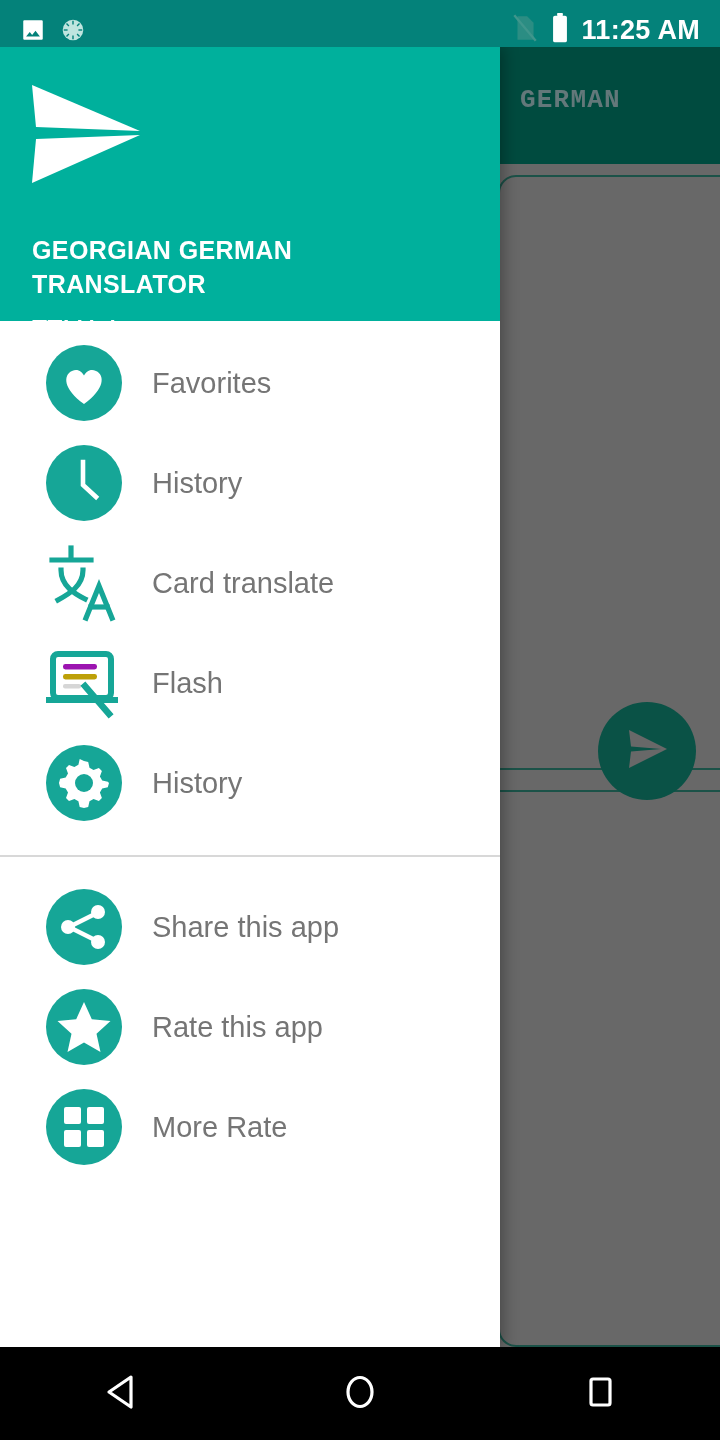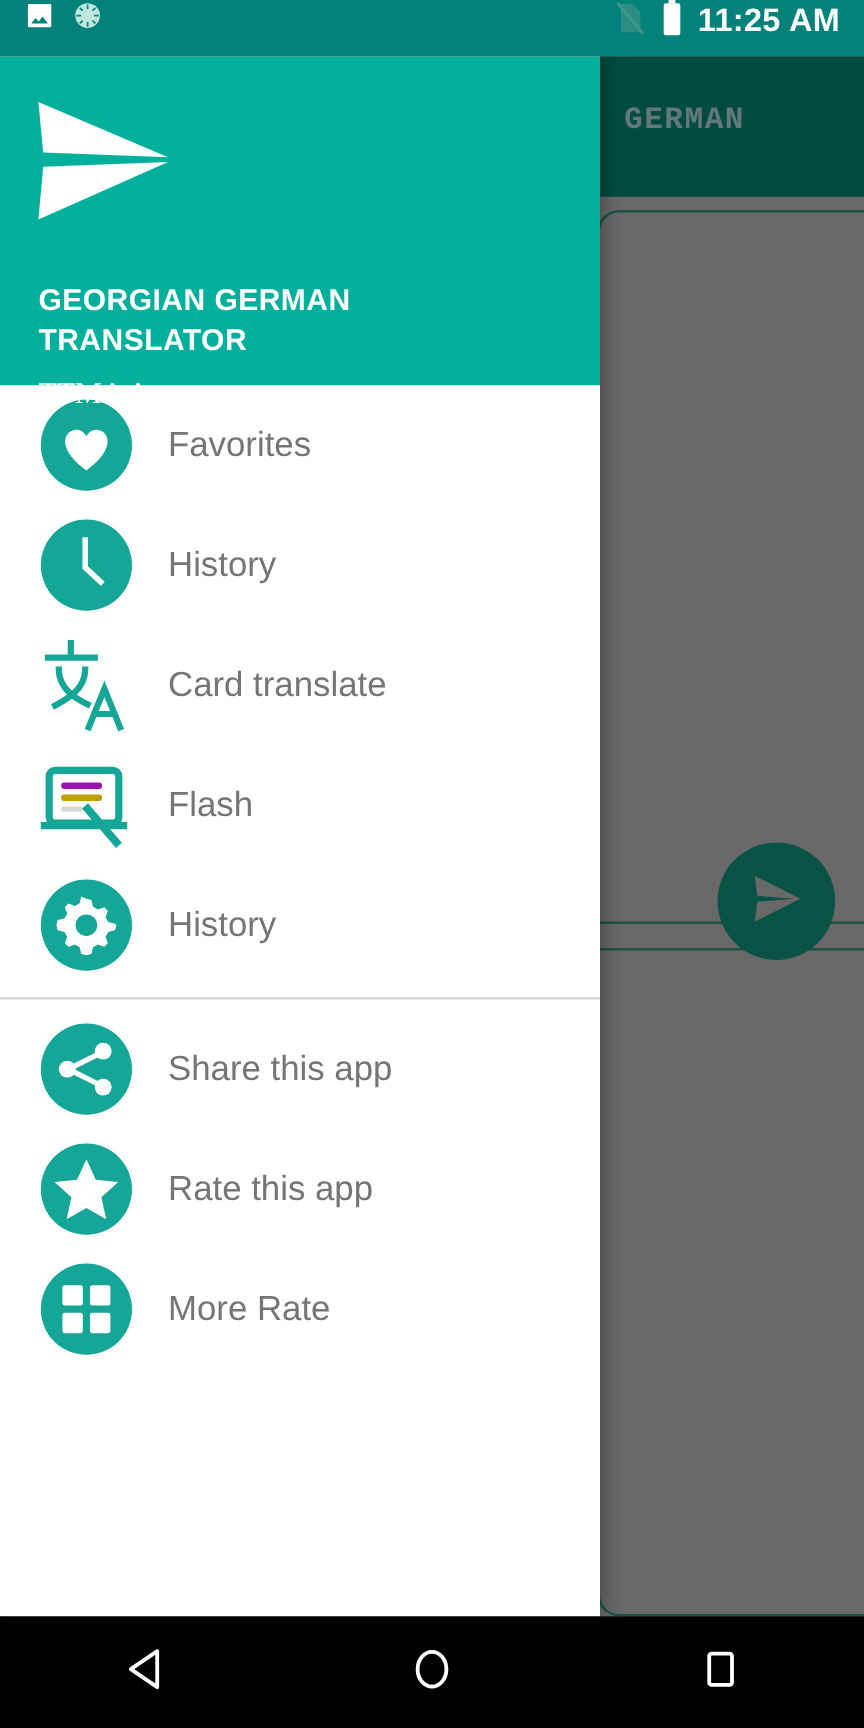--- a/index.html
+++ b/index.html
@@ -51,21 +51,21 @@
     width:98px; height:98px; border-radius:50%;
     background:#0a5246;
     display:flex; align-items:center; justify-content:center;
   }
   .bg-fab svg{ width:48px; height:48px; }
 
   
   .statusbar{
     position:absolute; left:0; top:0; width:720px; height:47px;
     background:#04827a;
-    display:flex; align-items:flex-start;
+    display:flex; align-items:flex-end;
     z-index:40;
     gap:20px;
   }
   .sb-left{ display:flex; align-items:center; gap:14px; padding-left:20px; }
   .sb-right{ margin-left:auto; display:flex; align-items:center; gap:13px; padding-right:20px;}
   .sb-icon{ display:block; }
   .sb-time{
     color:#ffffff; font-size:27px; font-weight:bold; letter-spacing:0.3px;
   }
 
@@ -87,24 +87,24 @@
     position:absolute; left:26px; top:32px;
     width:120px; height:110px;
   }
   .drawer-title{
     position:absolute; left:32px; top:186px; width:430px;
     color:#ffffff; font-size:25px; font-weight:bold;
     line-height:34px; letter-spacing:0.4px;
   }
   .drawer-subtitle{
     position:absolute; left:32px; top:268px;
-    color:#ffffff; font-size:25px; font-weight:normal;font-family:Liberation Serif, serif;
-  }
-
-  .menu{ padding:0; }
+    color:#ffffff; font-size:25px; font-weight:normal;
+  }
+
+  .menu{ padding:12px; }
   .menu-item{
     display:flex; align-items:center;
     height:100px;
     padding-left:32px;
     cursor:pointer;
   }
   .menu-icon{
     width:80px; height:80px;
     display:flex; align-items:center; justify-content:center;
     flex:0 0 80px;

